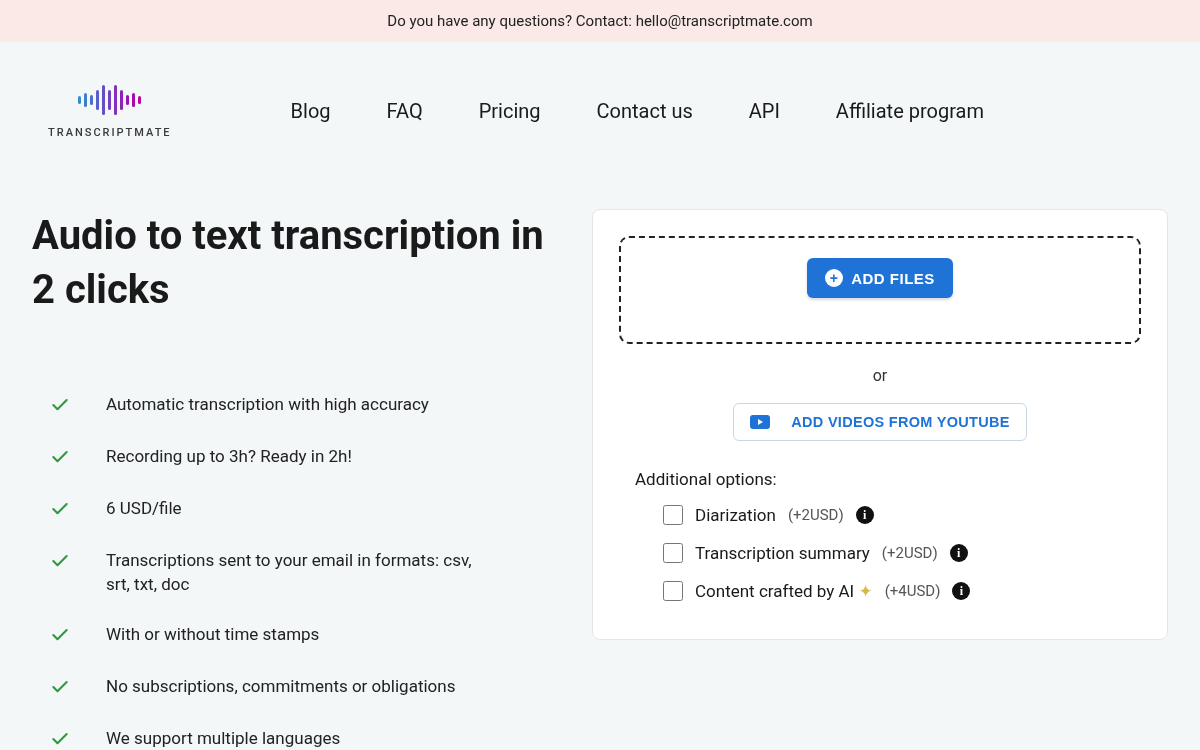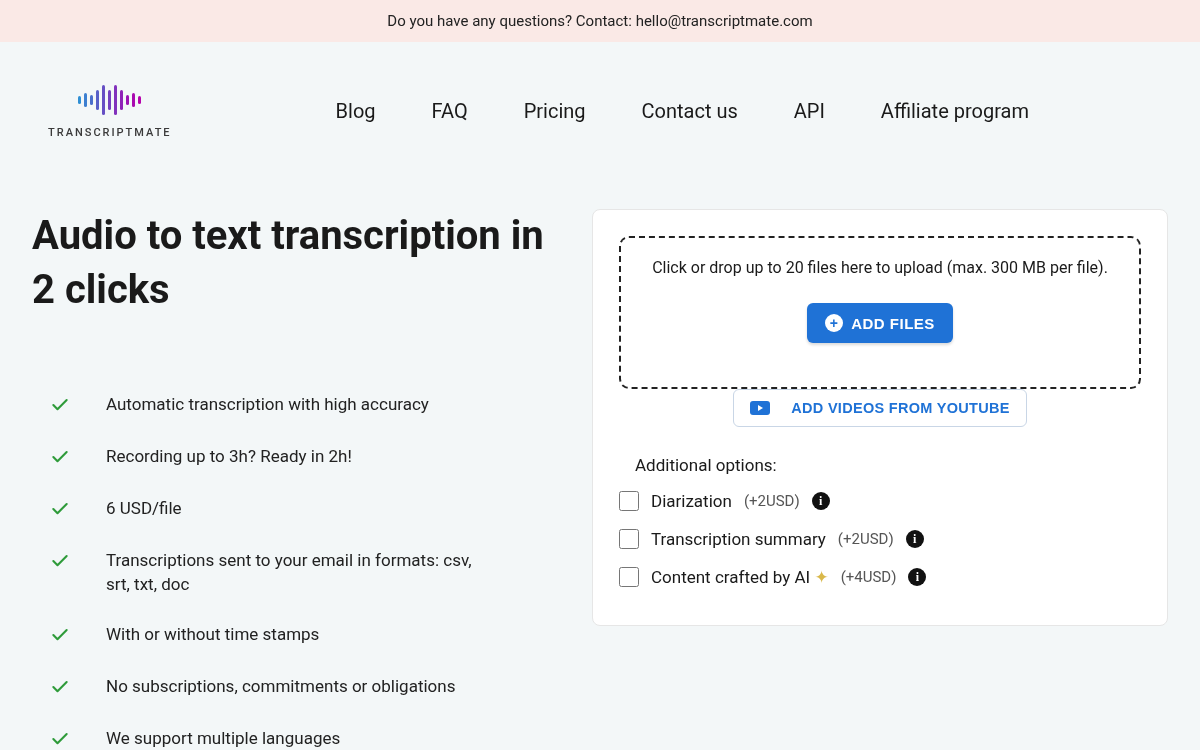--- a/index.html
+++ b/index.html
@@ -44,21 +44,21 @@
   .brand-text {
     font-size: 11px;
     letter-spacing: 2px;
     color: #3a3a3a;
     font-weight: 500;
   }
   .nav {
     display: flex;
     gap: 56px;
     font-size: 20px;
-    margin-left: 120px;
+    margin-left: 75px;
   }
   .nav a {
     color: #1a1a1a;
     text-decoration: none;
     cursor: pointer;
   }
   .main {
     display: flex;
     padding: 50px 32px 0 32px;
     gap: 40px;
@@ -192,20 +192,21 @@
     font-size: 17px;
     margin-bottom: 16px;
     margin-left: 16px;
   }
   .option-row {
     display: flex;
     align-items: center;
     gap: 12px;
     margin-bottom: 18px;
     font-size: 17px;
+    margin-left: 44px;
   }
   .option-row input[type="checkbox"] {
     width: 20px;
     height: 20px;
     cursor: pointer;
     accent-color: #1f72d6;
   }
   .option-price {
     font-size: 15px;
     color: #555;
@@ -309,27 +310,27 @@
             </svg></span>
           <span class="feature-text">We support multiple languages</span>
         </li>
       </ul>
   </div>
 
   <div class="right">
     <div class="card">
 
       <div class="dropzone">
-        <div class="dropzone-text">Click or drop up to 20 files here to upload (max. 300 MB per file).</div>
         <button class="add-files-btn">
           <span class="plus-circle">+</span>
           <span>ADD FILES</span>
         </button>
       </div>
 
+      <div class="or-divider">or</div>
 
       <div class="yt-btn-wrap">
         <button class="yt-btn">
           <span class="yt-icon"></span>
           <span>ADD VIDEOS FROM YOUTUBE</span>
         </button>
       </div>
 
       <div class="options-title">Additional options:</div>
       <div id="option-list">

